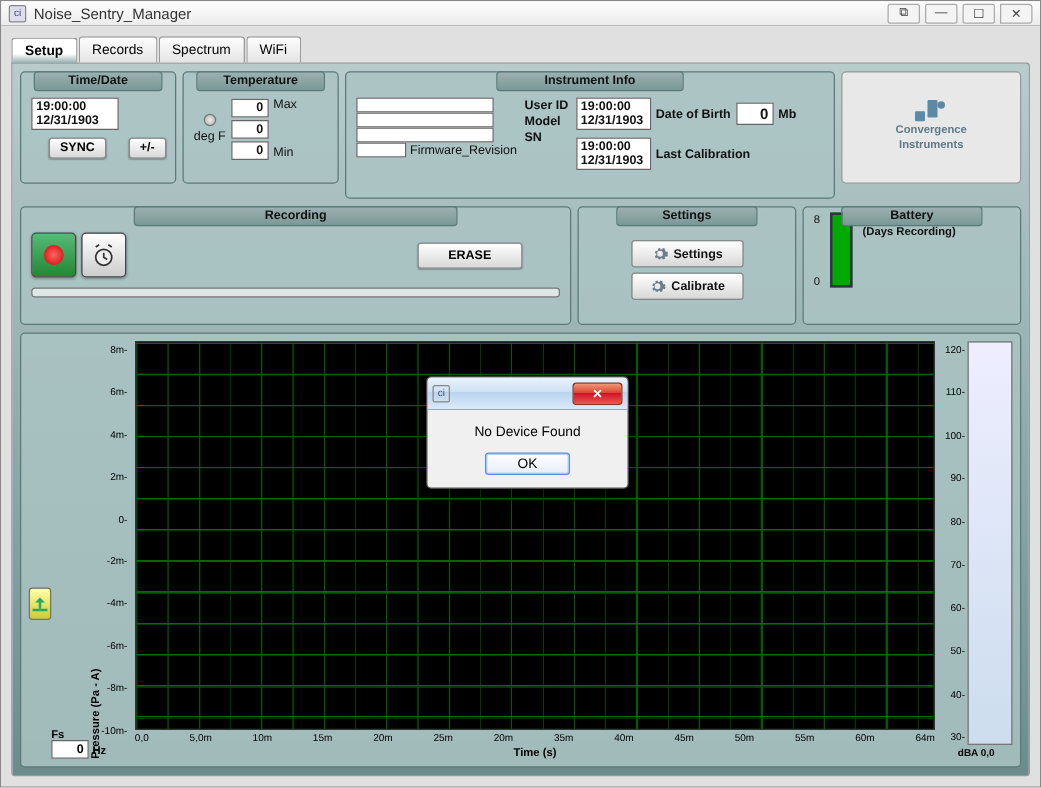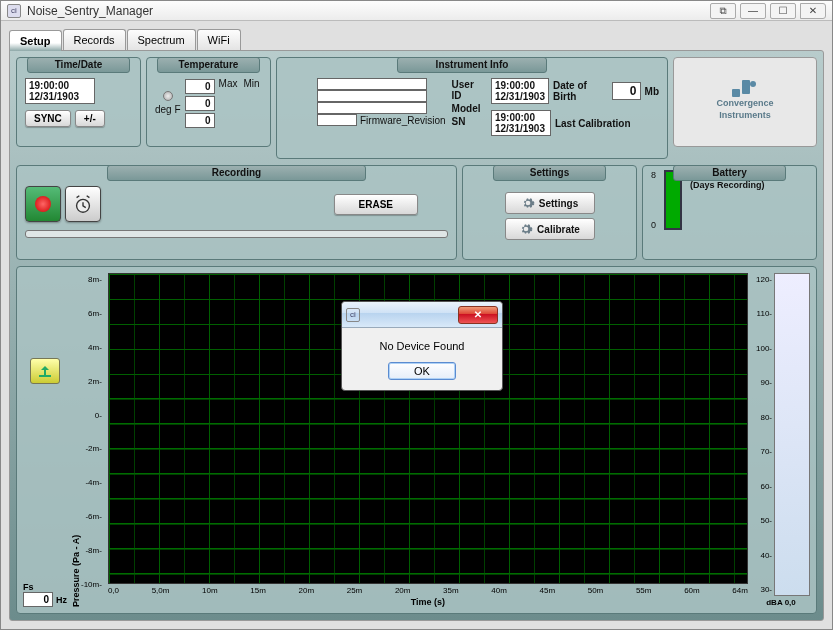--- a/index.html
+++ b/index.html
@@ -19,25 +19,25 @@
 
   .panel { border: 1px solid #999; background: linear-gradient(#b8cccc,#6c8c8c); border-radius: 0 3px 3px 3px; padding: 6px; display:flex; flex-direction:column; gap:6px; height: 571px;}
 
   .row1 { display: flex; gap: 5px; }
   .box { border: 1px solid #5a7a7a; border-radius: 4px; background: rgba(170,195,195,0.85); position: relative; }
   .boxhdr { position:absolute; top:-1px; left:10px; right:10px; height:16px; background:linear-gradient(#9cb0b0,#7a9898); border:1px solid #5a7a7a; border-radius:3px; font-size:10px; text-align:center; line-height:14px; color:#111; font-weight:bold;}
   .boxbody { padding: 20px 8px 8px 8px; font-size:10px; color:#111; }
 
   .timebox { width: 125px; height: 90px;}
   .tempbox { width: 125px; height: 90px;}
-  .instbox { flex:1; height: 102px; padding-left: 32px;}
+  .instbox { flex:1; height: 102px;}
   .logobox { width: 144px; height:90px; background: #e8e8e8; border:1px solid #999; border-radius:4px; display:flex; flex-direction:column; align-items:center; justify-content:center; gap:2px;}
 
   .fld { background:#fff; border:1px solid #666; padding:1px 3px; font-size:10px; font-weight:bold; display:inline-block;}
-  .btn3d { background: linear-gradient(#fff,#d8d8d8); border:1px solid #888; border-radius:3px; padding:2px 8px; font-size:10px; font-weight:bold; cursor:pointer; box-shadow: inset 0 1px 0 #fff, 0 1px 1px rgba(0,0,0,0.25);}
+  .btn3d { background: linear-gradient(#fff,#d8d8d8); border:1px solid #888; border-radius:3px; padding:2px 8px; font-size:10px; font-weight:bold; cursor:pointer; box-shadow: inset 0 1px 0 #fff, 0 1px 1px rgba(0,0,0,0.25); margin-left: 14px;}
   .lbl { font-size:10px; color:#111; }
 
   .row2 { display:flex; gap:5px;}
   .recbox { flex: 1.4; height: 95px;}
   .setbox { width: 175px; height: 95px;}
   .batbox { width: 175px; height: 95px;}
 
   .iconbtn { width:36px; height:36px; border:1px solid #444; border-radius:4px; background:linear-gradient(#fff,#ccc); display:inline-flex; align-items:center; justify-content:center; margin-right:4px; box-shadow:0 1px 2px rgba(0,0,0,0.3);}
   .iconbtn.green{ background:linear-gradient(#5b7,#283);}
   .redcircle{ width:16px; height:16px; border-radius:50%; background:radial-gradient(#f66,#c00);}
@@ -47,21 +47,21 @@
 
   .setbtn { display:flex; align-items:center; gap:4px; background:linear-gradient(#fff,#d8d8d8); border:1px solid #888; border-radius:3px; padding:3px 10px; font-size:10px; font-weight:bold; margin:4px auto; width:90px; justify-content:center;}
   .gear { width:14px; height:14px; }
 
   .batbar { width:18px; height:60px; background:#0a0; border:2px solid #334; display:inline-block; margin-left:8px;}
   .batlabels{ display:inline-flex; flex-direction:column; justify-content:space-between; height:60px; font-size:9px; margin-right:0; vertical-align:top;}
   .batrow{ display:flex; align-items:flex-start; padding-top:4px;}
   .battxt{ font-size:9px; font-weight:bold; margin-left:8px;}
 
   .chartarea { flex:1; border:1px solid #5a7a7a; border-radius:4px; background: rgba(170,195,195,0.85); padding:6px; display:flex; gap:4px; position:relative;}
-  .sideleft{ width:44px; display:flex; flex-direction:column; align-items:center; }
+  .sideleft{ width:44px; display:flex; flex-direction:row; align-items:center; }
   .uploadbtn{ width:30px; height:26px; background:linear-gradient(#ffa,#cc3); border:1px solid #775; border-radius:3px; margin-top:85px; display:flex; align-items:center; justify-content:center;}
   .ytitle{ writing-mode:vertical-rl; transform:rotate(180deg); font-size:9px; font-weight:bold;}
   .yaxis{ display:flex; flex-direction:column; justify-content:space-between; font-size:8px; text-align:right; padding:2px 2px 18px 0;}
   .plot{ flex:1; display:flex; flex-direction:column;}
   .canvas{ flex:1; background:#000; border:1px solid #333; position:relative; background-image: 
      repeating-linear-gradient(to right, rgba(0,90,0,0.7) 0 1px, transparent 1px 25px),
      repeating-linear-gradient(to bottom, rgba(0,90,0,0.7) 0 1px, transparent 1px 25px),
      repeating-linear-gradient(to right, rgba(0,180,0,0.6) 0 1px, transparent 1px 50px),
      repeating-linear-gradient(to bottom, rgba(0,180,0,0.6) 0 1px, transparent 1px 24.9px);}
   .xaxis{ display:flex; justify-content:space-between; font-size:8px; padding-top:2px;}
@@ -135,21 +135,21 @@
           <div class="boxbody" style="display:flex; gap:4px; align-items:center;">
             <div style="display:flex; flex-direction:column; align-items:center; gap:3px;">
               <div style="width:10px;height:10px;border-radius:50%;background:radial-gradient(#eee,#aaa);border:1px solid #777;"></div>
               <span class="lbl">deg F</span>
             </div>
             <div style="display:flex; flex-direction:column; gap:2px;">
               <div class="fld" style="width:30px;text-align:right;">0</div>
               <div class="fld" style="width:30px;text-align:right;">0</div>
               <div class="fld" style="width:30px;text-align:right;">0</div>
             </div>
-            <div style="display:flex; flex-direction:row; gap:6px; justify-content:space-between; height:50px;">
+            <div style="display:flex; flex-direction:column; gap:6px; justify-content:space-between; height:50px;">
               <span class="lbl">Max</span>
               <span class="lbl">Min</span>
             </div>
           </div>
         </div>
 
         <div class="box instbox">
           <div class="boxhdr" style="left:120px;right:120px;">Instrument Info</div>
           <div class="boxbody" style="display:flex; gap:6px;">
             <div style="display:flex; flex-direction:column; gap:0;">

